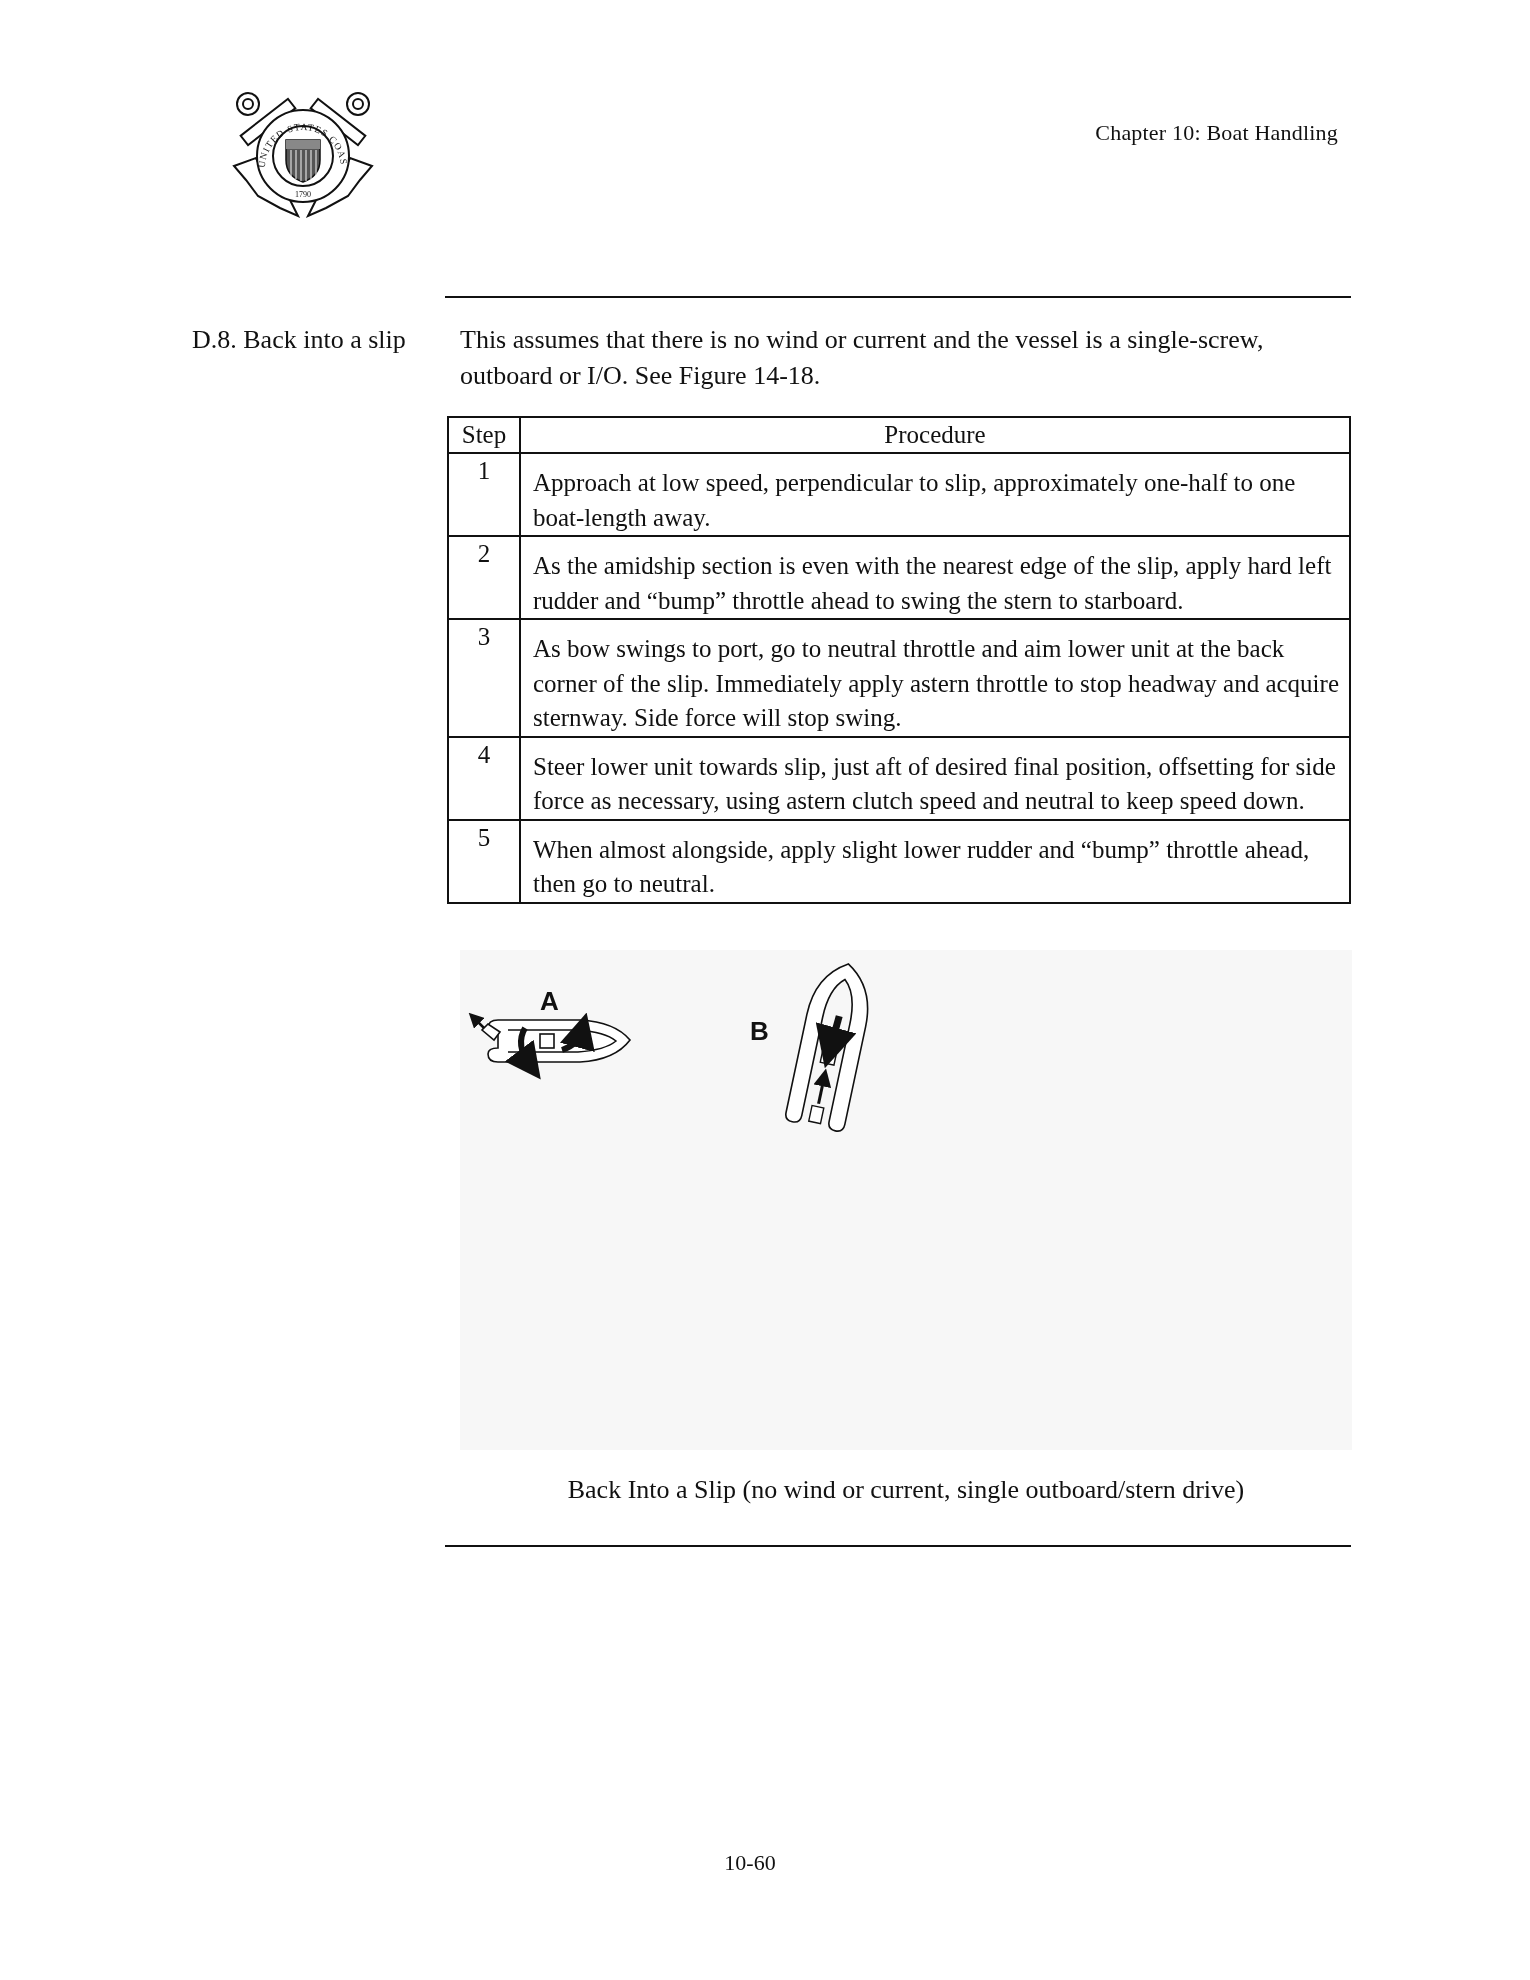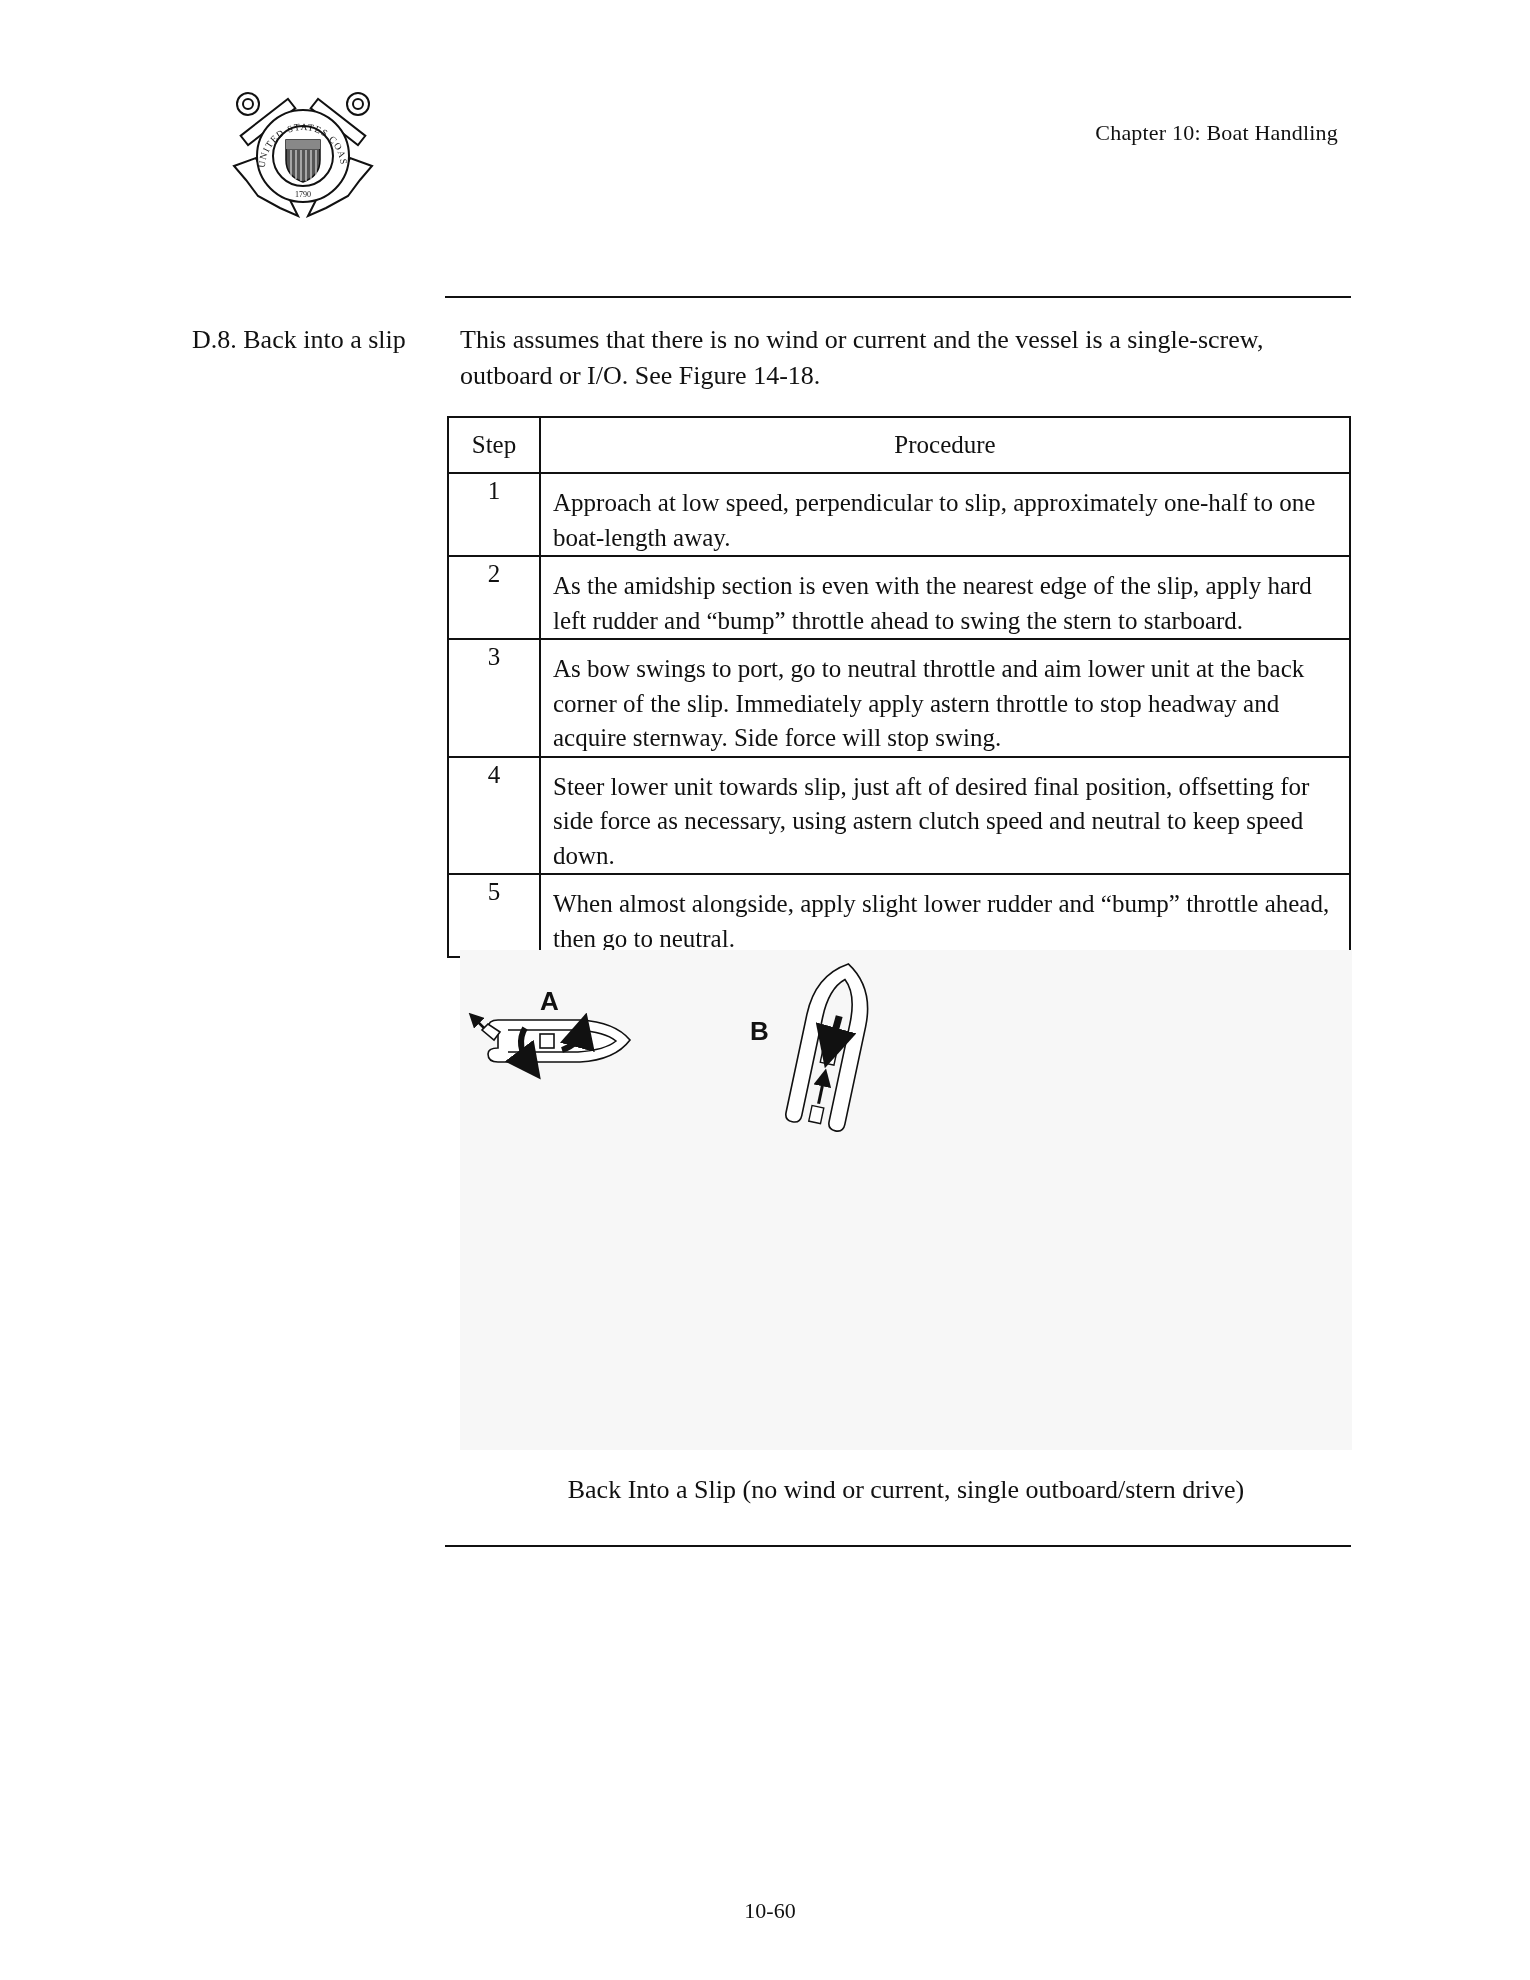--- a/index.html
+++ b/index.html
@@ -7,25 +7,25 @@
            font-family: "Liberation Serif", "DejaVu Serif", serif; color: #111; }
     .abs { position: absolute; }
     #logo { left: 228px; top: 88px; width: 150px; height: 135px; }
     #chapter { left: 1000px; top: 120px; width: 338px; text-align: right; font-size: 22px; letter-spacing: 0.2px; }
     .rule { position: absolute; height: 2px; background: #111; }
     #section-label { left: 192px; top: 322px; width: 240px; font-size: 26px; line-height: 36px; }
     #intro { left: 460px; top: 322px; width: 900px; font-size: 26px; line-height: 36px; }
     table#procedure { position: absolute; left: 447px; top: 416px; width: 904px; border-collapse: collapse;
                       font-size: 25px; line-height: 34.5px; }
     #procedure td, #procedure th { border: 2px solid #111; vertical-align: top; padding: 12px 10px 0 12px; font-weight: normal; }
-    #procedure th { text-align: center; padding: 10px; line-height: 34px; }
+    #procedure th { text-align: center; padding: 0; line-height: 34px; }
     #procedure td.stepcol { width: 70px; text-align: center; padding: 0; }
     #figure { left: 460px; top: 950px; width: 892px; height: 500px; background: #f7f7f7; }
     #caption { left: 460px; top: 1472px; width: 892px; text-align: center; font-size: 26px; line-height: 36px; }
-    #pagenum { left: 700px; top: 1850px; width: 140px; text-align: center; font-size: 22px; margin-top: 48px; }
+    #pagenum { left: 680px; top: 1850px; width: 140px; text-align: center; font-size: 22px; }
     .fig-letter { font-family: "Liberation Sans", "DejaVu Sans", sans-serif; font-weight: bold; font-size: 26px; fill: #111; }
   </style>
 </head>
 <body>
 
 <div id="logo" class="abs">
   <svg width="150" height="135" viewBox="0 0 150 135">
 
     <g fill="#fff" stroke="#111" stroke-width="2">
       <rect x="10" y="28" width="60" height="12" transform="rotate(-38 40 34)"></rect>

